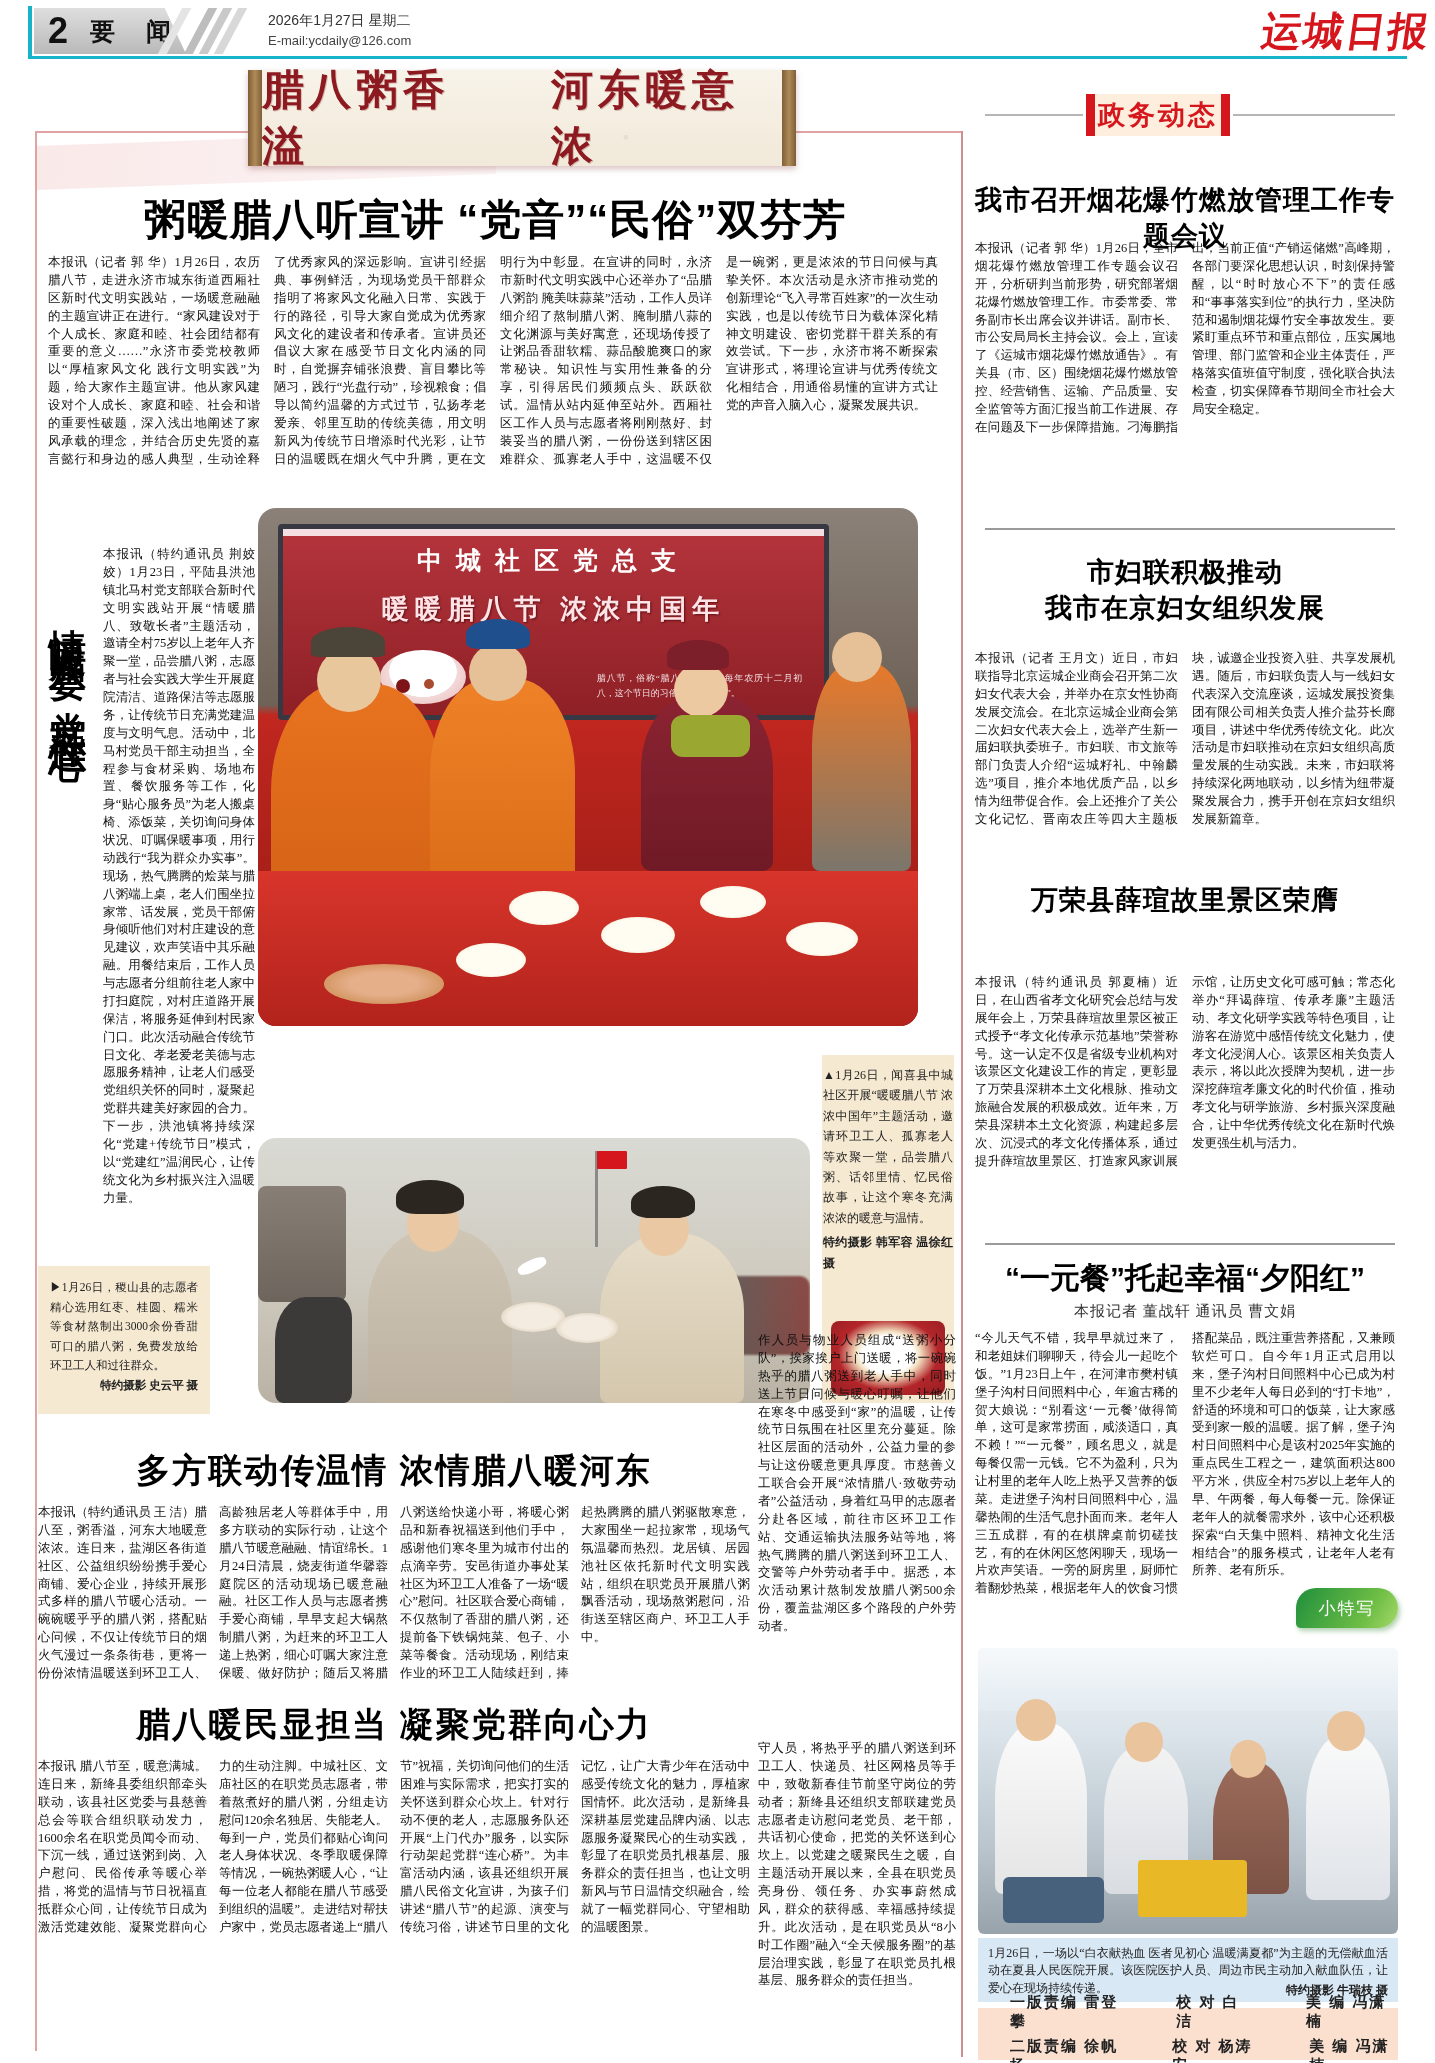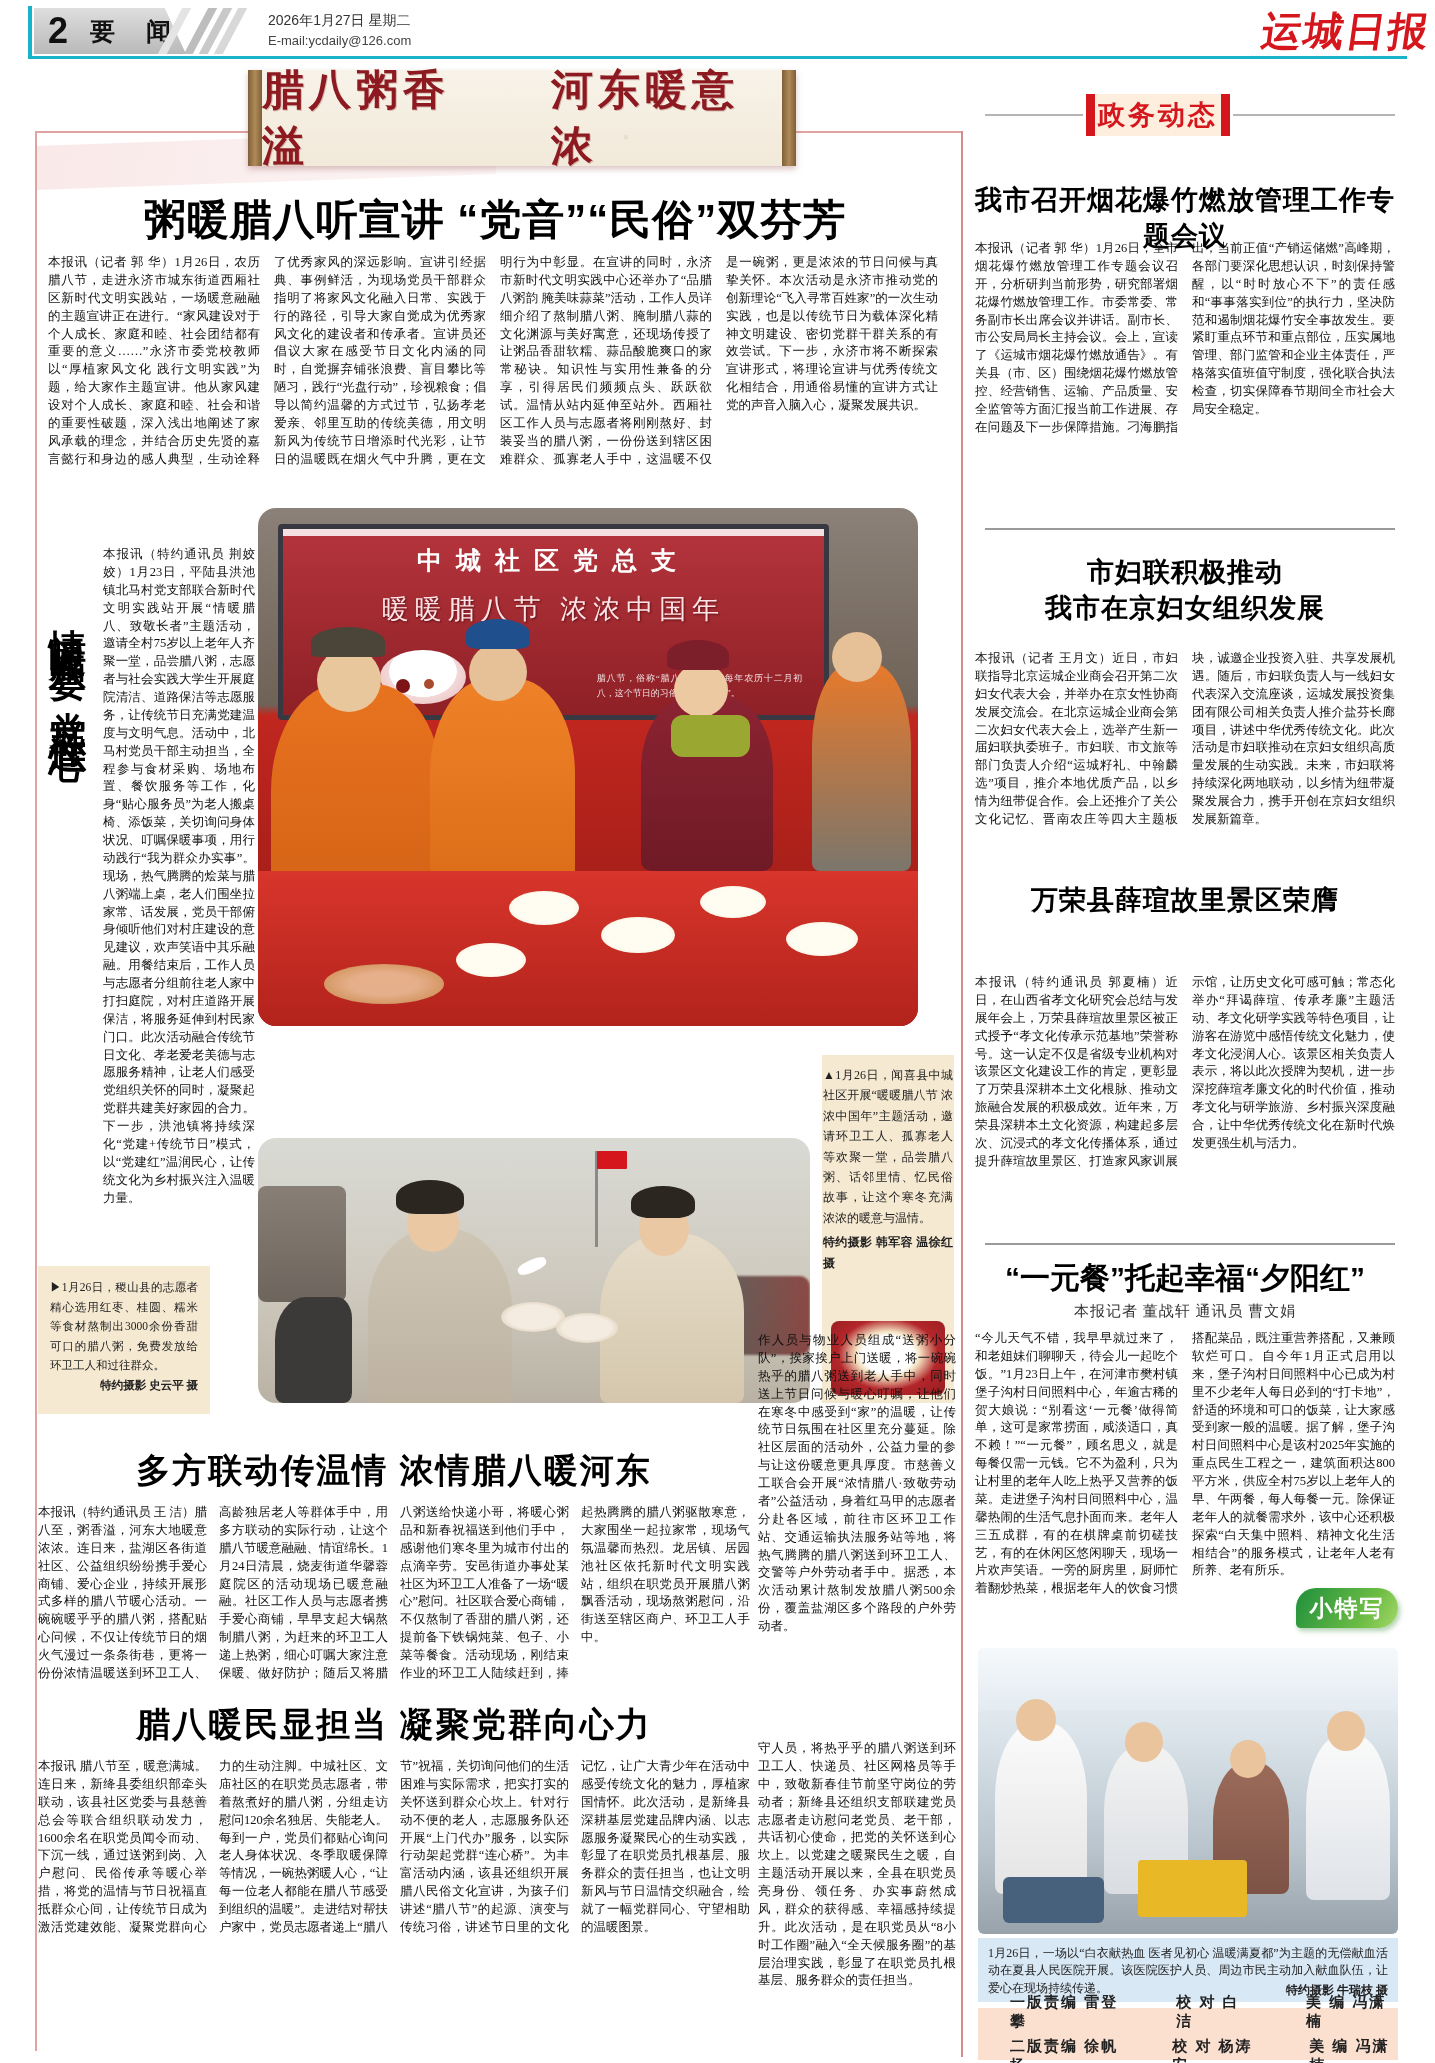--- a/index.html
+++ b/index.html
@@ -42,21 +42,21 @@
             border-left:9px solid #d5161c;border-right:9px solid #d5161c;}
   .pd-badge span{color:#d5161c;font-weight:800;font-size:27px;letter-spacing:3px;
                  font-family:"Liberation Sans", sans-serif;}
   .photo{border-radius:18px;overflow:hidden;}
   .credits{background:#fbe0d0;display:flex;flex-direction:column;justify-content:center;gap:6px;}
   .credit-row{display:flex;justify-content:center;gap:48px;font-size:15px;font-weight:700;
               letter-spacing:2px;color:#222;padding-left:32px;}
   .bluecap{background:#d9e8f5;}
   .greenbadge{background:linear-gradient(120deg,#1f8f3c,#6fbe45 70%,#a6d96a);border-radius:22px 22px 22px 5px;
       display:flex;align-items:center;justify-content:center;box-shadow:2px 3px 5px rgba(60,140,60,.4);}
-  .greenbadge span{color:#fff;font-weight:700;font-size:23px;letter-spacing:2px;
+  .greenbadge span{color:#fff;font-weight:400;font-size:17px;letter-spacing:2px;
       font-family:"Liberation Sans", sans-serif;}
 </style>
 </head>
 <body>
 
 <div id="page">
 
   <div class="abs teal" style="left:28px;top:6px;width:4px;height:52px;"></div>
   <div class="abs teal" style="left:28px;top:56px;width:1379px;height:3px;"></div>
 
@@ -98,21 +98,21 @@
     </div>
   </div>
 
   <div class="abs body-text" style="left:103px;top:546px;width:152px;height:692px;">本报讯（特约通讯员 荆姣姣）1月23日，平陆县洪池镇北马村党支部联合新时代文明实践站开展“情暖腊八、致敬长者”主题活动，邀请全村75岁以上老年人齐聚一堂，品尝腊八粥，志愿者与社会实践大学生开展庭院清洁、道路保洁等志愿服务，让传统节日充满党建温度与文明气息。活动中，北马村党员干部主动担当，全程参与食材采购、场地布置、餐饮服务等工作，化身“贴心服务员”为老人搬桌椅、添饭菜，关切询问身体状况、叮嘱保暖事项，用行动践行“我为群众办实事”。现场，热气腾腾的烩菜与腊八粥端上桌，老人们围坐拉家常、话发展，党员干部俯身倾听他们对村庄建设的意见建议，欢声笑语中其乐融融。用餐结束后，工作人员与志愿者分组前往老人家中打扫庭院，对村庄道路开展保洁，将服务延伸到村民家门口。此次活动融合传统节日文化、孝老爱老美德与志愿服务精神，让老人们感受党组织关怀的同时，凝聚起党群共建美好家园的合力。下一步，洪池镇将持续深化“党建+传统节日”模式，以“党建红”温润民心，让传统文化为乡村振兴注入温暖力量。</div>
 
   <div class="abs photo" style="left:258px;top:508px;width:660px;height:518px;background:linear-gradient(180deg,#8b8178 0%,#6f6257 38%,#c0271f 40%,#a31e18 78%,#8c1a14 100%);">
 
     <div class="abs" style="left:3%;top:3%;width:82%;height:36%;background:linear-gradient(180deg,#b5343c,#8e2026);border:5px solid #383842;border-radius:4px;">
       <div style="height:7px;background:rgba(255,255,255,.85);"></div>
       <div class="sans" style="text-align:center;color:#fff;font-size:25px;letter-spacing:14px;margin-top:8px;font-weight:600;">中城社区党总支</div>
-      <div class="sans" style="text-align:center;color:#ffe3e6;font-size:27px;font-weight:400;letter-spacing:6px;margin-top:14px;text-shadow:1px 1px 2px #5e0f13;">暖暖腊八节  浓浓中国年</div>
+      <div class="sans" style="text-align:center;color:#ffe3e6;font-size:27px;font-weight:700;letter-spacing:6px;margin-top:14px;text-shadow:1px 1px 2px #5e0f13;">暖暖腊八节  浓浓中国年</div>
       <div style="position:absolute;right:4%;bottom:8%;width:38%;font-size:9px;color:rgba(255,255,255,.85);line-height:1.6;text-align:justify;">腊八节，俗称“腊八”，节期在每年农历十二月初八，这个节日的习俗是“喝腊八粥”。</div>
       <div style="position:absolute;left:18%;bottom:6%;width:86px;height:54px;background:radial-gradient(ellipse at 50% 40%,#fff 55%,#f3d9d9 56%,#e8b5b5 100%);border-radius:50%;"></div>
       <div style="position:absolute;left:21%;bottom:12%;width:14px;height:14px;background:#7c1418;border-radius:50%;"></div>
       <div style="position:absolute;left:26%;bottom:14%;width:10px;height:10px;background:#a84b2f;border-radius:50%;"></div>
     </div>
 
     <div class="abs" style="left:2%;top:34%;width:26%;height:52%;background:linear-gradient(180deg,#e8731f,#d05f14);border-radius:40% 40% 8px 8px;"></div>
     <div class="abs" style="left:9%;top:27%;width:64px;height:64px;background:#e9c79d;border-radius:50%;"></div>
     <div class="abs" style="left:8%;top:23%;width:74px;height:30px;background:#4b4439;border-radius:50% 50% 10% 10%;"></div>
     <div class="abs" style="left:26%;top:33%;width:22%;height:46%;background:linear-gradient(180deg,#ef8228,#d96a16);border-radius:40% 40% 8px 8px;"></div>

